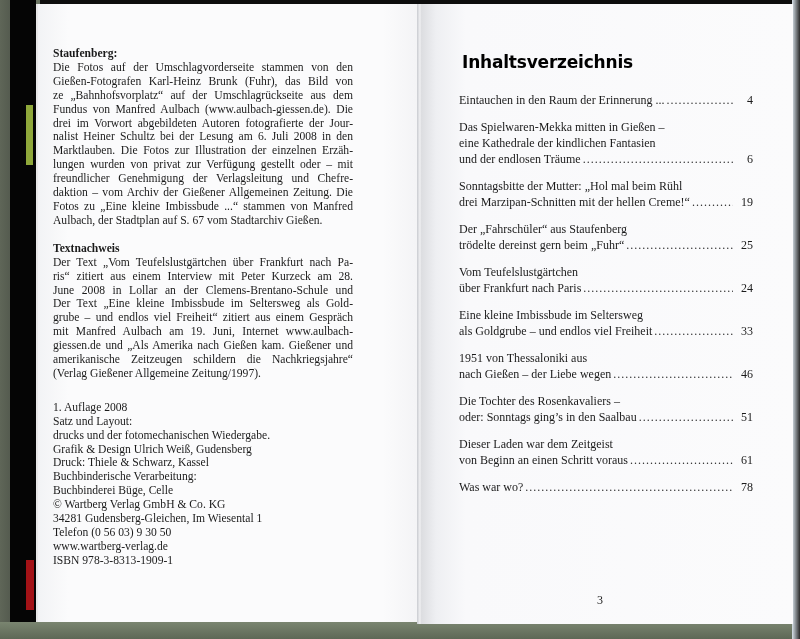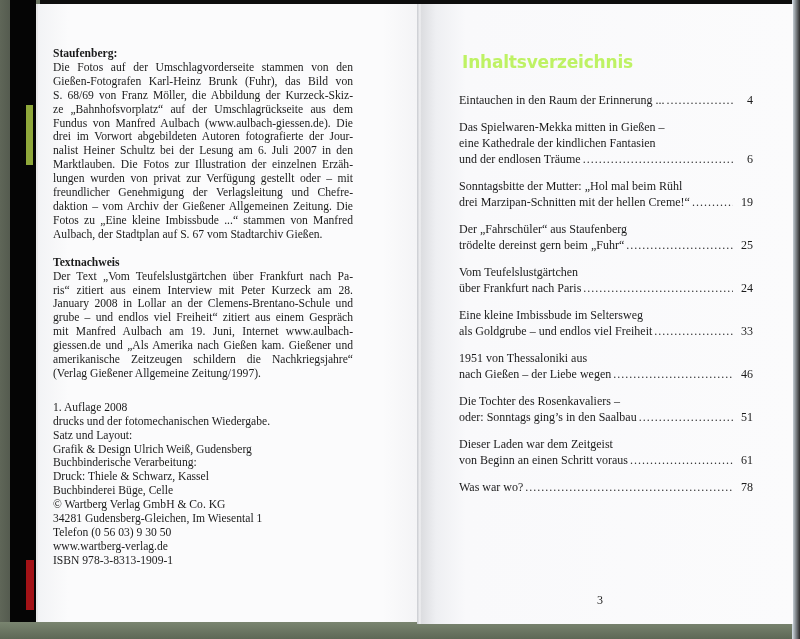--- a/index.html
+++ b/index.html
@@ -63,21 +63,21 @@
     }
     .imprint .line { display: block; white-space: nowrap; text-align: justify; text-align-last: justify; }
     .imprint .line.last { text-align-last: left; }
     .section-gap { height: 14px; }
     .section-gap-lg { height: 20px; }
 
     
     .toc-title {
       position: absolute; left: 462px; top: 52px;
       font-family: "DejaVu Sans", sans-serif;
-      font-weight: bold; font-size: 17px; color: #bef264; letter-spacing: -0.2px;
+      font-weight: bold; font-size: 17px; color: #000000; letter-spacing: -0.2px;
     }
     .toc {
       position: absolute; left: 459px; top: 92px; width: 294px;
       font-family: "Liberation Serif", serif;
       font-size: 12px; line-height: 16px; color: #1b1b1b;
     }
     .toc-entry { margin-bottom: 11px; }
     .toc-entry .l { display: block; white-space: nowrap; }
     .toc-entry .last-line { display: flex; align-items: flex-start; }
     .toc-entry .last-line .txt { white-space: nowrap; }
@@ -103,59 +103,59 @@
 <div class="bg-right-edge"></div>
 
 <div class="page page-left"></div>
 
 <div class="imprint">
   <section>
     <h3>Staufenberg:</h3>
     <div>
       <span class="line">Die Fotos auf der Umschlagvorderseite stammen von den</span>
       <span class="line">Gießen-Fotografen Karl-Heinz Brunk (Fuhr), das Bild von</span>
-      <span class="line">S. 68/69 von Franz Möller, die Abbildung der Kurzeck-Skiz-</span>
       <span class="line">ze „Bahnhofsvorplatz“ auf der Umschlagrückseite aus dem</span>
       <span class="line">Fundus von Manfred Aulbach (www.aulbach-giessen.de). Die</span>
       <span class="line">drei im Vorwort abgebildeten Autoren fotografierte der Jour-</span>
-      <span class="line">nalist Heiner Schultz bei der Lesung am 6. Juli 2007 in den</span>
+      <span class="line">nalist Heiner Schultz bei der Lesung am 6. Juli 2008 in den</span>
       <span class="line">Marktlauben. Die Fotos zur Illustration der einzelnen Erzäh-</span>
       <span class="line">lungen wurden von privat zur Verfügung gestellt oder – mit</span>
       <span class="line">freundlicher Genehmigung der Verlagsleitung und Chefre-</span>
       <span class="line">daktion – vom Archiv der Gießener Allgemeinen Zeitung. Die</span>
       <span class="line">Fotos zu „Eine kleine Imbissbude ...“ stammen von Manfred</span>
       <span class="line last">Aulbach, der Stadtplan auf S. 67 vom Stadtarchiv Gießen.</span>
     </div>
   </section>
 
   <div class="section-gap"></div>
 
   <section>
     <h3>Textnachweis</h3>
     <div>
       <span class="line">Der Text „Vom Teufelslustgärtchen über Frankfurt nach Pa-</span>
       <span class="line">ris“ zitiert aus einem Interview mit Peter Kurzeck am 28.</span>
-      <span class="line">January 2008 in Lollar an der Clemens-Brentano-Schule und</span>
+      <span class="line">June 2008 in Lollar an der Clemens-Brentano-Schule und</span>
+      <span class="line">Der Text „Eine kleine Imbissbude im Seltersweg als Gold-</span>
       <span class="line">grube – und endlos viel Freiheit“ zitiert aus einem Gespräch</span>
       <span class="line">mit Manfred Aulbach am 19. Juni, Internet www.aulbach-</span>
       <span class="line">giessen.de und „Als Amerika nach Gießen kam. Gießener und</span>
       <span class="line">amerikanische Zeitzeugen schildern die Nachkriegsjahre“</span>
       <span class="line last">(Verlag Gießener Allgemeine Zeitung/1997).</span>
     </div>
   </section>
 
   <div class="section-gap-lg"></div>
 
   <section>
     <span class="line last">1. Auflage 2008</span>
+    <span class="line last">Satz und Layout:</span>
     <span class="line last">drucks und der fotomechanischen Wiedergabe.</span>
-    <span class="line last">Satz und Layout:</span>
     <span class="line last">Grafik &amp; Design Ulrich Weiß, Gudensberg</span>
+    <span class="line last">Druck: Thiele &amp; Schwarz, Kassel</span>
     <span class="line last">Buchbinderische Verarbeitung:</span>
-    <span class="line last">Druck: Thiele &amp; Schwarz, Kassel</span>
     <span class="line last">Buchbinderei Büge, Celle</span>
     <span class="line last">© Wartberg Verlag GmbH &amp; Co. KG</span>
     <span class="line last">34281 Gudensberg-Gleichen, Im Wiesental 1</span>
     <span class="line last">Telefon (0 56 03) 9 30 50</span>
     <span class="line last">www.wartberg-verlag.de</span>
     <span class="line last">ISBN 978-3-8313-1909-1</span>
   </section>
 </div>
 
 <div class="gutter"></div>

